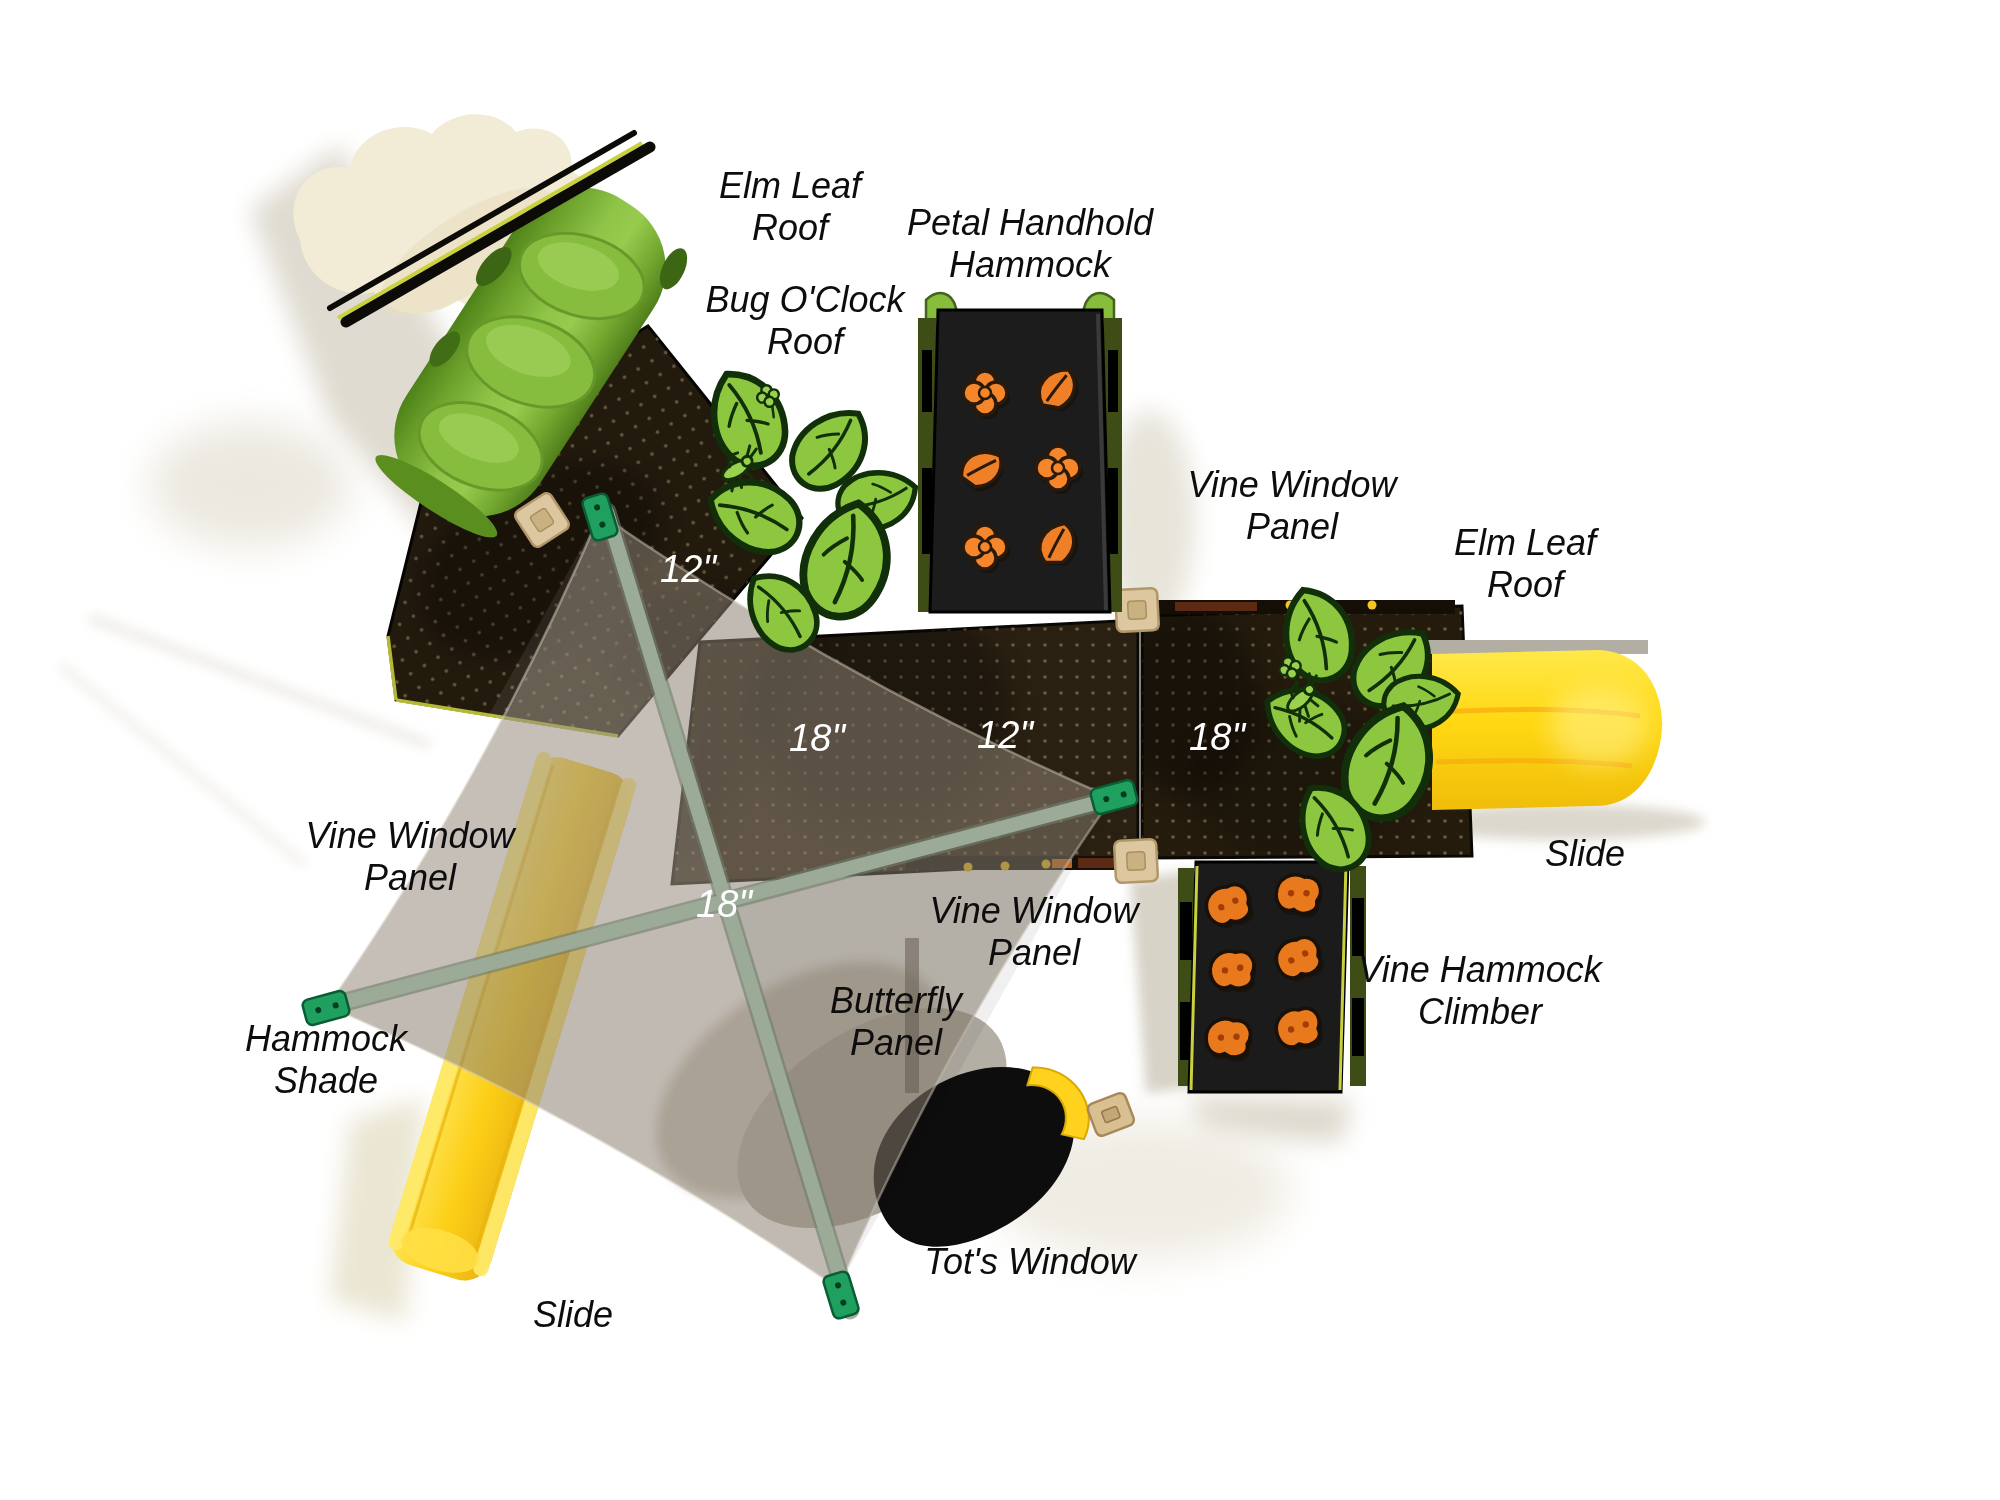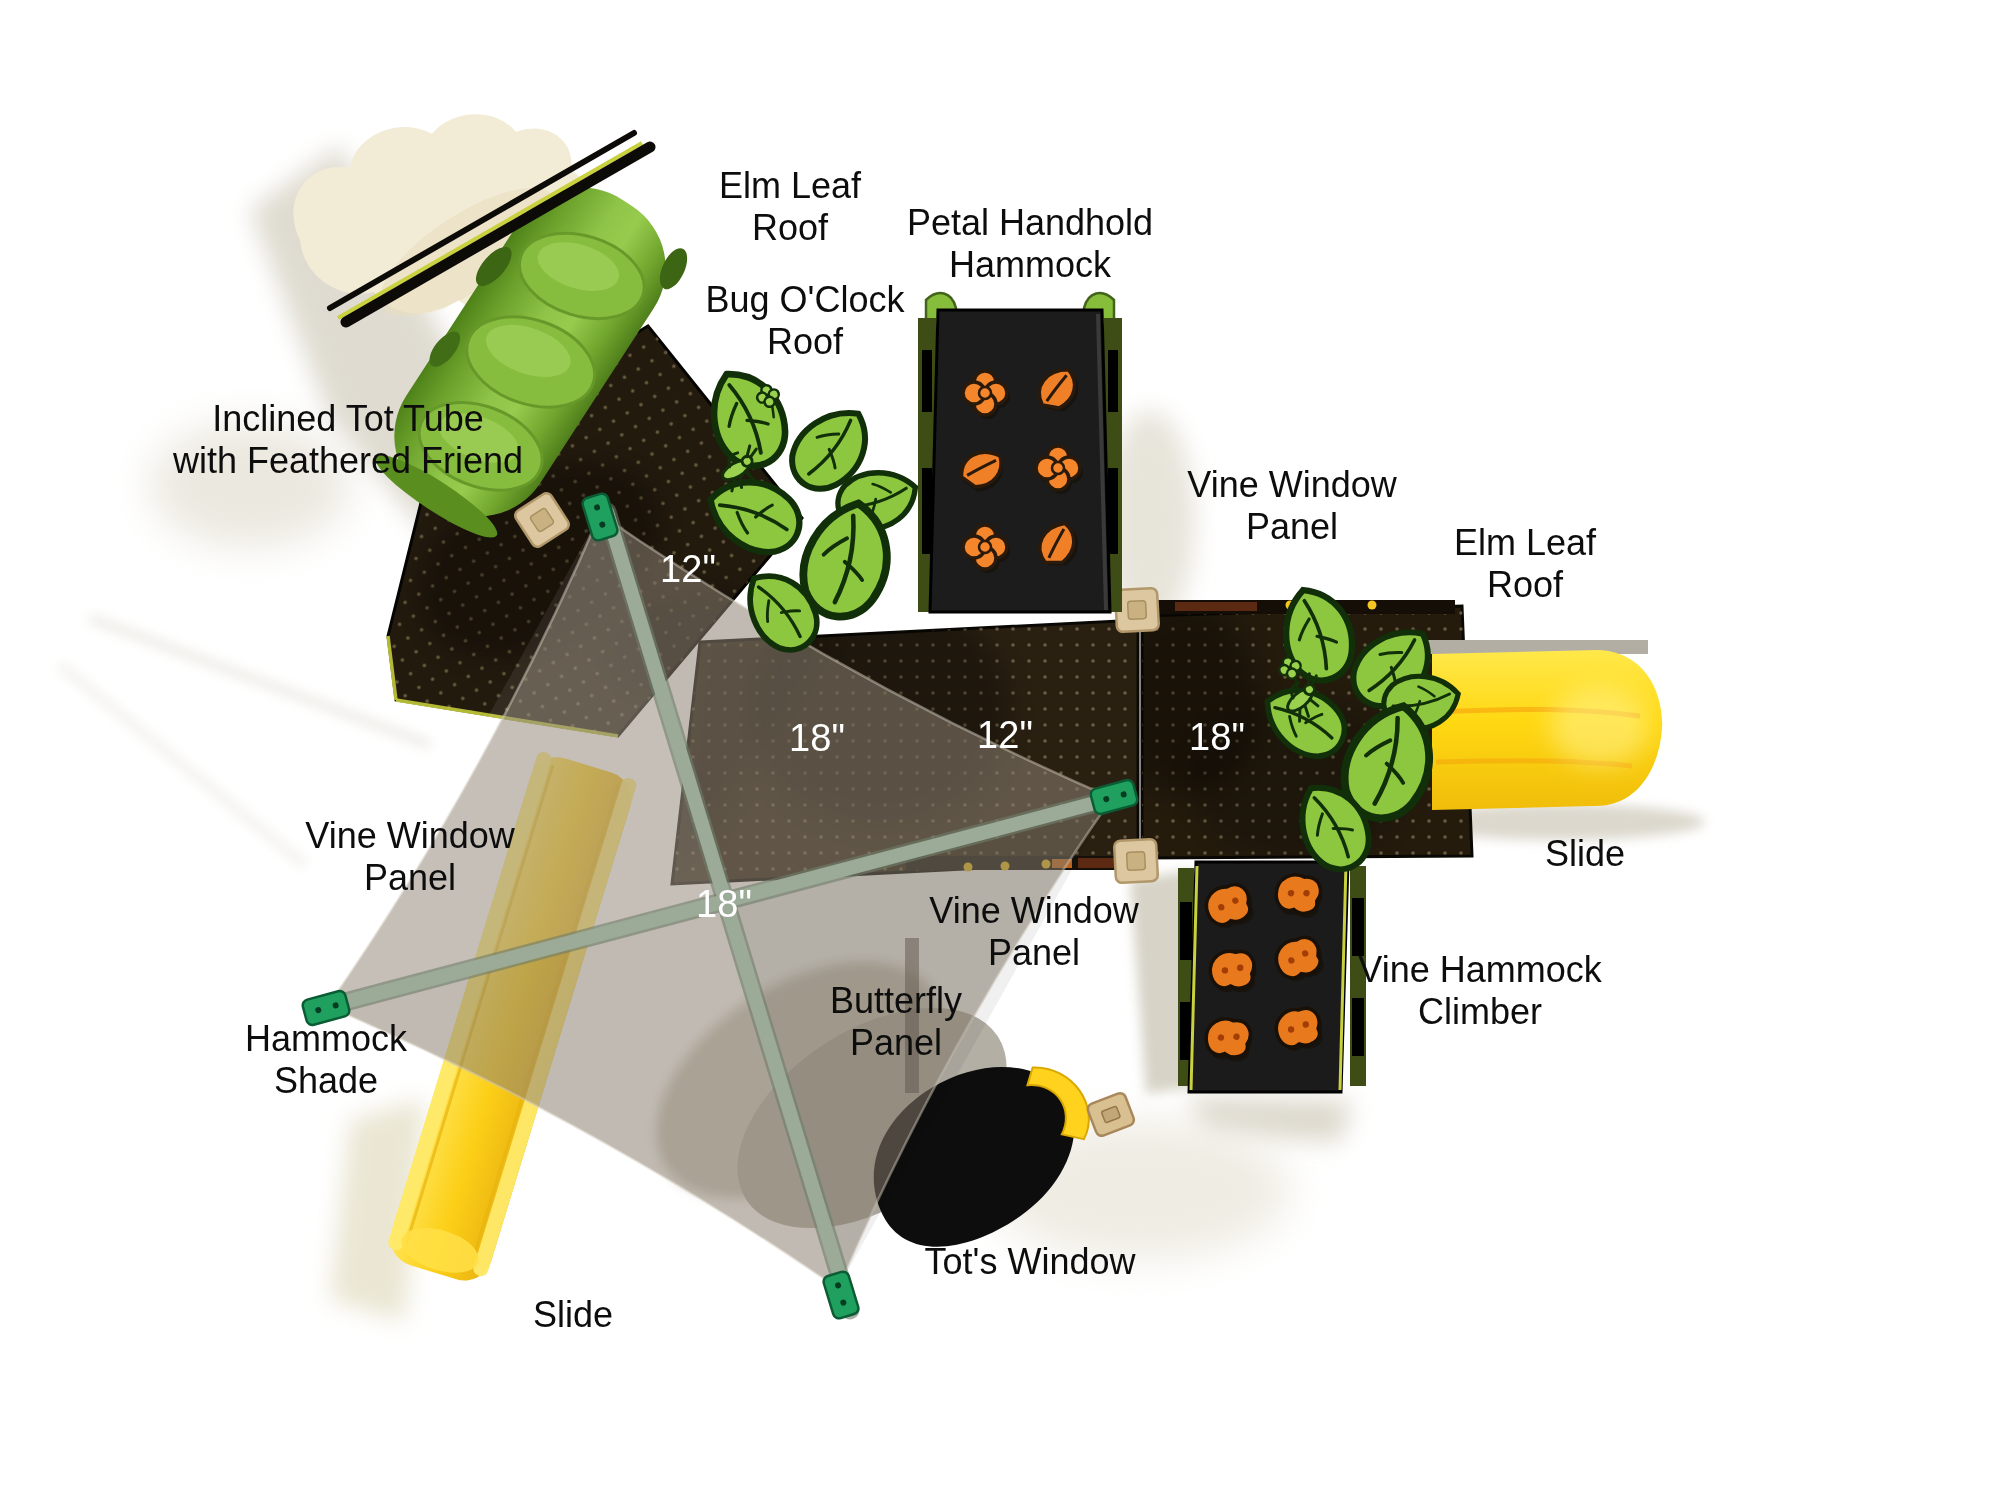--- a/index.html
+++ b/index.html
@@ -1,17 +1,17 @@
 <!DOCTYPE html>
 <html><head>
 <meta charset="utf-8">
 <style>
   html,body{margin:0;padding:0;background:#ffffff;}
   body{width:2000px;height:1500px;font-family:"Liberation Sans",sans-serif;}
-  .scene{position:relative;width:2000px;height:1500px;background:#ffffff;overflow:hidden;}
+  .scene{position:relative;width:2000px;height:1500px;background:#ffffff;overflow:hidden;font-style:italic;}
   .scene svg{position:absolute;left:0;top:0;}
   .lbl{position:absolute;transform:translate(-50%,-50%);text-align:center;
        font-size:36px;line-height:1.16;color:#0d0d0d;white-space:pre-line;
        font-family:"Liberation Sans",sans-serif;}
   .dim{position:absolute;transform:translate(-50%,-50%);text-align:center;
        font-size:38px;color:#ffffff;white-space:pre;
        font-family:"Liberation Sans",sans-serif;}
 </style>
 </head>
 <body>
@@ -301,22 +301,20 @@
     <use href="#bug" transform="translate(1300,700) rotate(-40)"></use>
   </g>
 </svg>
 
 <div class="lbl" style="left:790px;top:207px">Elm Leaf
 Roof</div>
 <div class="lbl" style="left:1030px;top:244px">Petal Handhold
 Hammock</div>
 <div class="lbl" style="left:805px;top:321px">Bug O'Clock
 Roof</div>
-<div class="lbl" style="left:348px;top:440px">Inclined Tot Tube
-with Feathered Friend</div>
 <div class="lbl" style="left:1292px;top:506px">Vine Window
 Panel</div>
 <div class="lbl" style="left:1525px;top:564px">Elm Leaf
 Roof</div>
 <div class="lbl" style="left:1585px;top:854px">Slide</div>
 <div class="lbl" style="left:410px;top:857px">Vine Window
 Panel</div>
 <div class="lbl" style="left:1034px;top:932px">Vine Window
 Panel</div>
 <div class="lbl" style="left:1480px;top:991px">Vine Hammock

